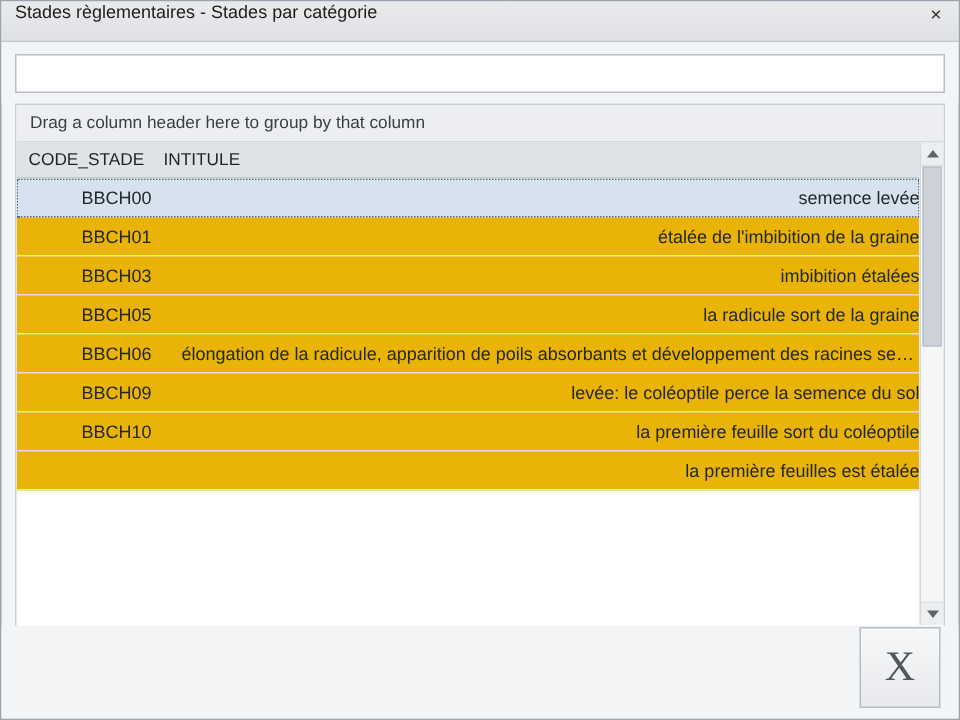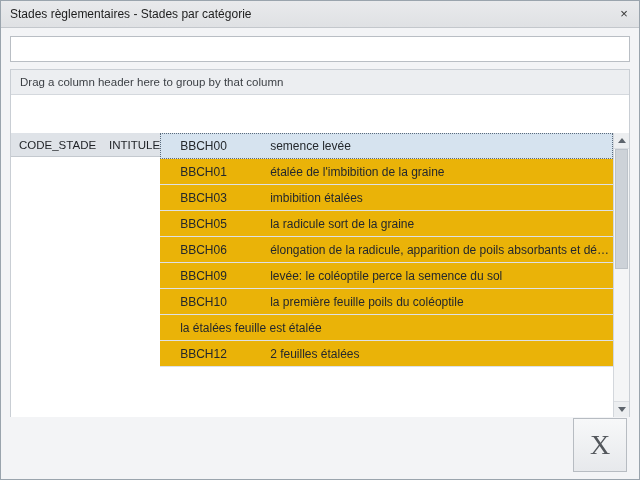--- a/index.html
+++ b/index.html
@@ -29,21 +29,21 @@
     flex-direction: column;
   }
 
   
   .titlebar {
     height: 27px;
     min-height: 27px;
     background: linear-gradient(to bottom, #e9eaec 0%, #dfe1e4 100%);
     border-bottom: 1px solid #c3c7cc;
     display: flex;
-    align-items: center;
+    align-items: flex-start;
     padding: 0 6px 0 9px;
     box-sizing: border-box;
   }
   .titlebar .title {
     font-size: 12px;
     color: #1d1d1d;
     white-space: nowrap;
     overflow: hidden;
     text-overflow: ellipsis;
     flex: 1;
@@ -81,21 +81,20 @@
   .gridwrap {
     margin: 0 9px 0 9px;
     flex: 1;
     display: flex;
     flex-direction: column;
     border: 1px solid #c9ced4;
     border-bottom: none;
     background: #ffffff;
     position: relative;
     overflow: hidden;
-    gap: 38px;
   }
 
   .groupbar {
     height: 25px;
     min-height: 25px;
     background: #eceef1;
     border-bottom: 1px solid #d4d8dd;
     display: flex;
     align-items: center;
     padding-left: 9px;
@@ -105,21 +104,21 @@
   }
 
   .gridbody {
     flex: 1;
     display: flex;
     overflow: hidden;
   }
   .gridcols {
     flex: 1;
     display: flex;
-    flex-direction: row;
+    flex-direction: column;
     overflow: hidden;
   }
 
   .headerrow {
     display: flex;
     height: 24px;
     min-height: 24px;
     background: #dfe3e8;
     border-bottom: 1px solid #c4c9cf;
     align-items: center;
@@ -149,20 +148,21 @@
     font-size: 12px;
     color: #24282c;
     box-sizing: border-box;
   }
   .row .cell {
     padding-left: 20px;
     box-sizing: border-box;
     white-space: nowrap;
     overflow: hidden;
     text-overflow: ellipsis;
+    text-align: right;
   }
   .row.selected {
     background: #d6e3ef;
     outline: 1px dotted #5b6b7c;
     outline-offset: -1px;
   }
 
   
   .vscroll {
     width: 15px;
@@ -289,28 +289,24 @@
           <div class="row">
             <div class="cell col-code">BBCH06</div>
             <div class="cell col-lib">élongation de la radicule, apparition de poils absorbants et développement des racines secondaires</div>
           </div>
           <div class="row">
             <div class="cell col-code">BBCH09</div>
             <div class="cell col-lib">levée: le coléoptile perce la semence du sol</div>
           </div>
           <div class="row">
             <div class="cell col-code">BBCH10</div>
-            <div class="cell col-lib">la première feuille poils du coléoptile</div>
-          </div>
-          <div class="row">
-            <div class="cell col-lib">la étalées feuille est étalée</div>
-          </div>
-          <div class="row">
-            <div class="cell col-code">BBCH12</div>
-            <div class="cell col-lib">2 feuilles étalées</div>
+            <div class="cell col-lib">la première feuille sort du coléoptile</div>
+          </div>
+          <div class="row">
+            <div class="cell col-lib">la première feuilles est étalée</div>
           </div>
         </div>
 
       </div>
 
       <div class="vscroll">
         <div class="arrow up">
           <div class="tri-up"></div>
         </div>
         <div class="track">

